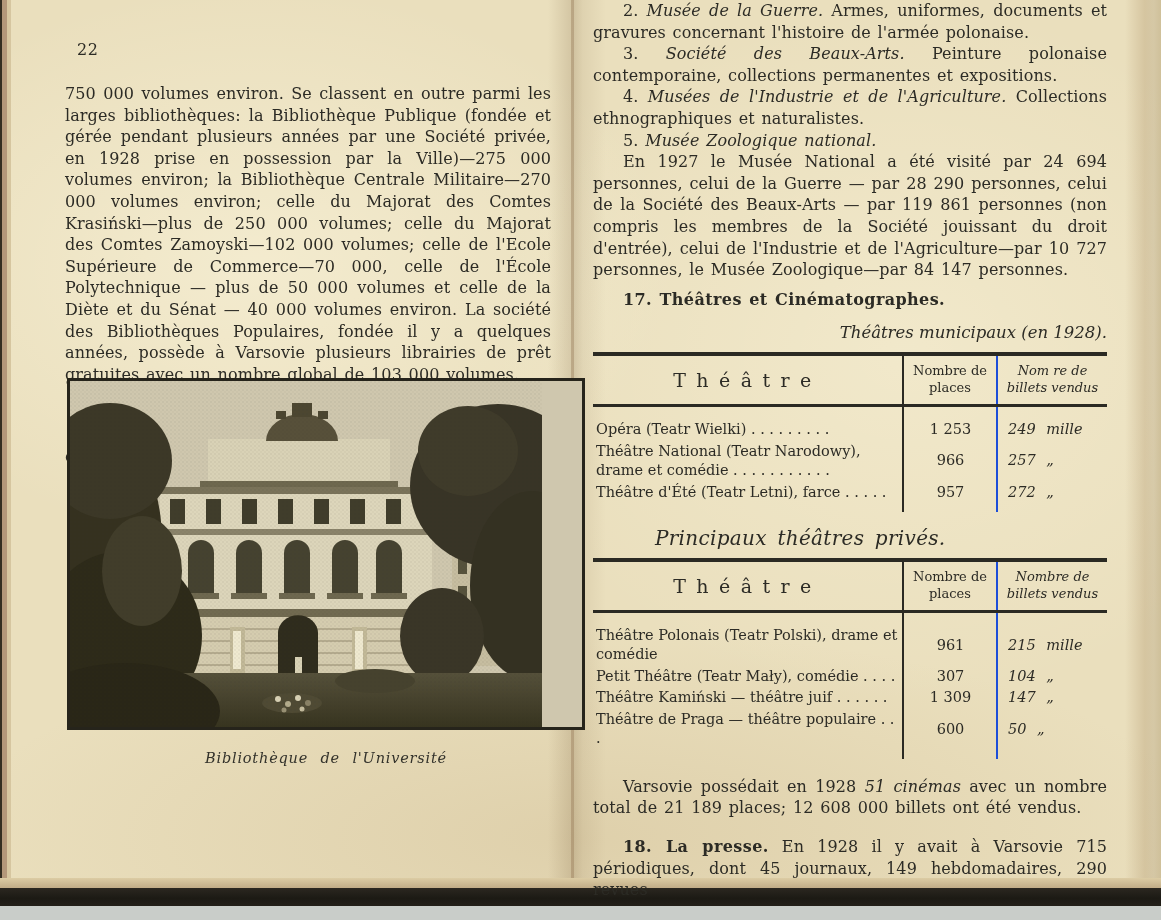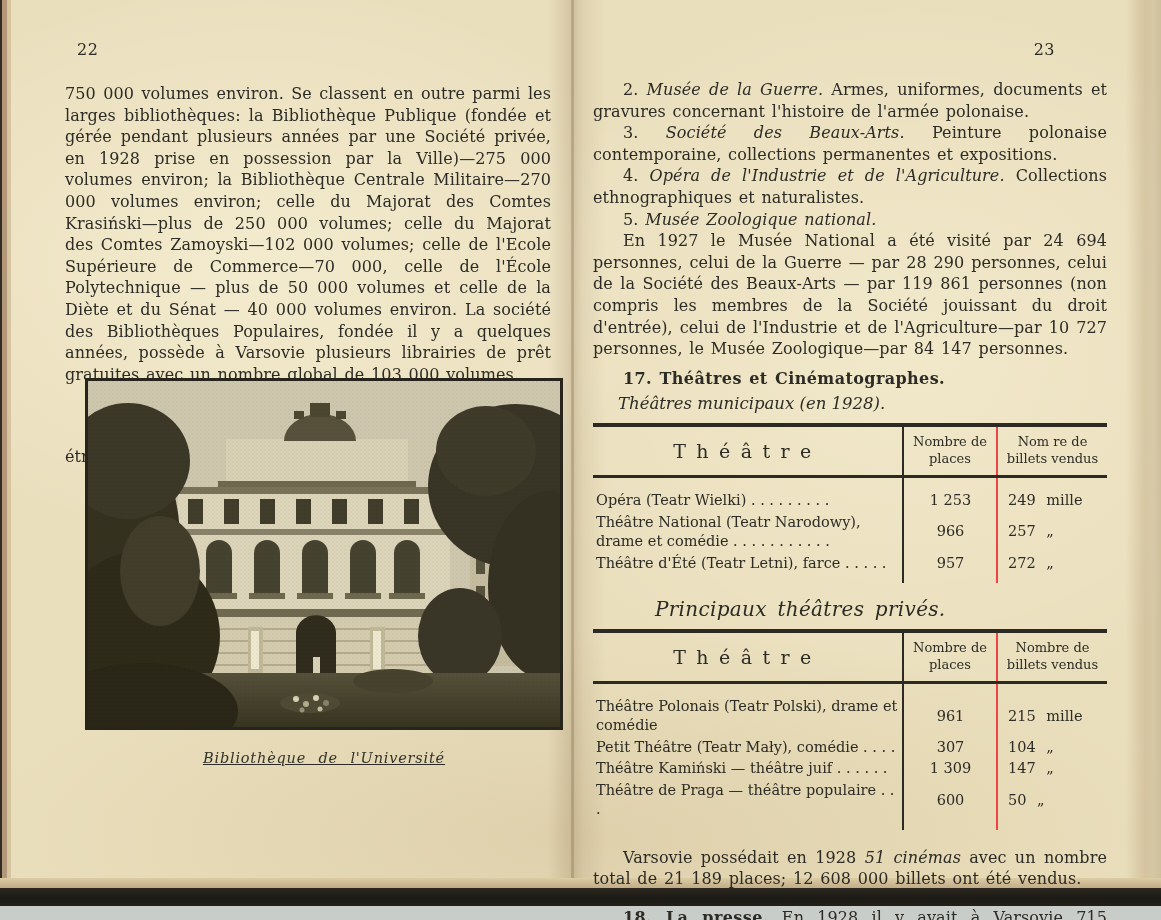--- a/index.html
+++ b/index.html
@@ -43,43 +43,43 @@
   .para{
     font-size:16px;line-height:21.6px;text-align:justify;margin:0;
     word-spacing:1.5px;letter-spacing:.1px;
   }
   .indent{text-indent:30px;}
   b{font-weight:700;letter-spacing:.4px;}
   i{font-style:italic;}
   .mt8{margin-top:8px;} .mt16{margin-top:17px;}
 
   
-  .figure{position:absolute;left:20px;top:378px;width:478px;text-decoration:underline;}
+  .figure{position:absolute;left:2px;top:378px;width:518px;}
   .photo{border:3px solid #26241b;line-height:0;background:#cfc7ae;}
   .caption{
     margin-top:20px;text-align:center;font-style:italic;font-size:14.5px;
     letter-spacing:.8px;word-spacing:7px;color:#33322b;
   }
 
   
   table.tbl{width:100%;border-collapse:collapse;border-top:4px solid #2b2a23;margin-top:8px;}
   .tbl th,.tbl td{font-weight:400;vertical-align:middle;}
   .tbl th{
     border-bottom:3px solid #2b2a23;font-size:13px;line-height:1.3;
     text-align:center;padding:7px 4px;
   }
   .tbl th.th-theatre{letter-spacing:.55em;font-size:19px;}
   .tbl .col-places{width:84px;border-left:2px solid #2b2a23;}
-  .tbl .col-billets{width:97px;border-left:2px solid #ef4444;}
+  .tbl .col-billets{width:97px;border-left:2px solid #1d4ed8;font-style:italic;}
   .tbl td{font-size:14.5px;line-height:19.5px;padding:1px 2px 1px 3px;}
   .tbl td.num{text-align:center;}
   .tbl td.billets{text-align:left;padding-left:10px;word-spacing:6px;}
   .tbl tr.first td{padding-top:13px;}
   .tbl tr.last td{padding-bottom:10px;}
-  .subtitle-it{font-style:italic;font-size:16.5px;line-height:22px;margin:4px 0 2px 25px;}
+  .subtitle-it{font-style:italic;font-size:16.5px;line-height:22px;margin:12px 0 2px 25px;text-align:right;}
   .subtitle-private{font-style:italic;font-size:20px;margin:14px 0 2px 62px;letter-spacing:.3px;word-spacing:4px;}
 </style>
 </head>
 <body>
 
 <div class="scan">
   <div class="paper"></div>
   <div class="gutter-shadow"></div>
   <div class="gutter-crease"></div>
   <div class="edge-left"></div>
@@ -195,25 +195,24 @@
             </g>
           </g>
           <rect x="0" y="0" width="472" height="346" fill="url(#halftone)"></rect>
         </svg>
       </div>
       <figcaption class="caption">Bibliothèque de l'Université</figcaption>
     </figure>
   </div>
 
   <div class="page page-right">
-    <div class="pagenum pagenum-right">23</div>
 
     <p class="para indent"><span>2.  </span><i>Musée de la Guerre.</i><span>  Armes, uniformes, documents et gravures concernant l'histoire de l'armée polonaise.</span></p>
     <p class="para indent"><span>3.  </span><i>Société des Beaux-Arts.</i><span>  Peinture polonaise contemporaine, collections permanentes et expositions.</span></p>
-    <p class="para indent"><span>4.  </span><i>Opéra de l'Industrie et de l'Agriculture.</i><span>  Collections ethnographiques et naturalistes.</span></p>
+    <p class="para indent"><span>4.  </span><i>Musées de l'Industrie et de l'Agriculture.</i><span>  Collections ethnographiques et naturalistes.</span></p>
     <p class="para indent"><span>5.  </span><i>Musée Zoologique national.</i></p>
 
     <p class="para indent">En 1927 le Musée National a été visité par 24 694 personnes, celui de la Guerre — par 28 290 personnes, celui de la Société des Beaux-Arts — par 119 861 personnes (non compris les membres de la Société jouissant du droit d'entrée), celui de l'Industrie et de l'Agriculture—par 10 727 personnes, le Musée Zoologique—par 84 147 personnes.</p>
 
     <p class="para indent mt8"><b>17.  Théâtres et Cinématographes.</b></p>
     <p class="subtitle-it">Théâtres municipaux (en 1928).</p>
 
     <table class="tbl">
       <tbody>
           <tr>

